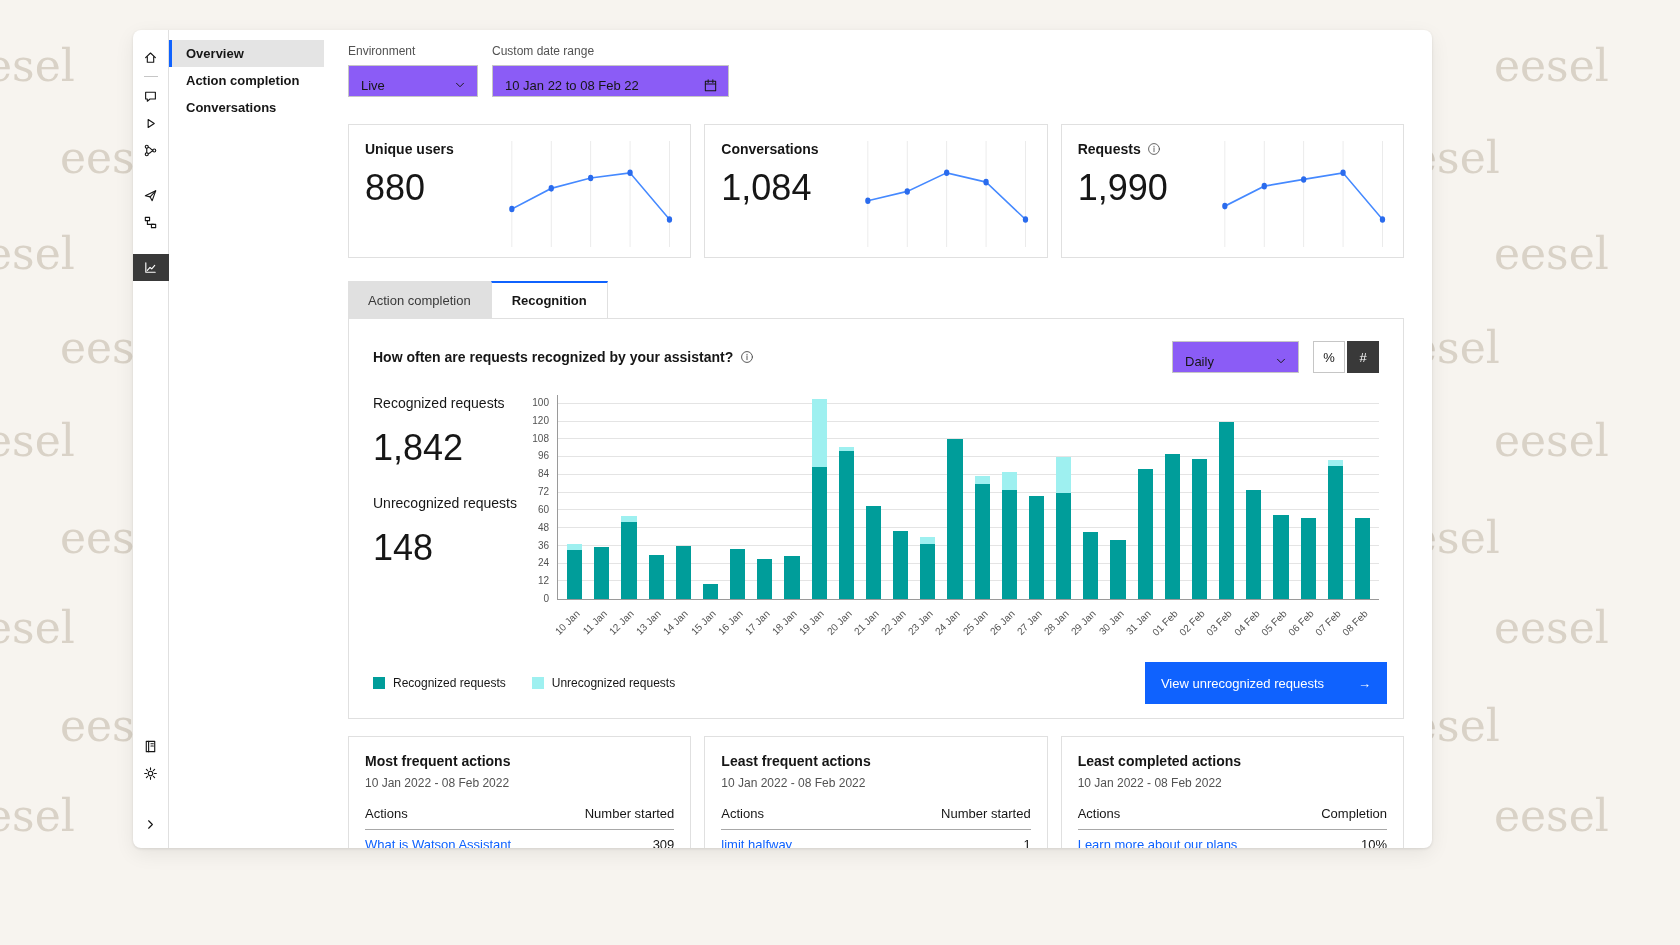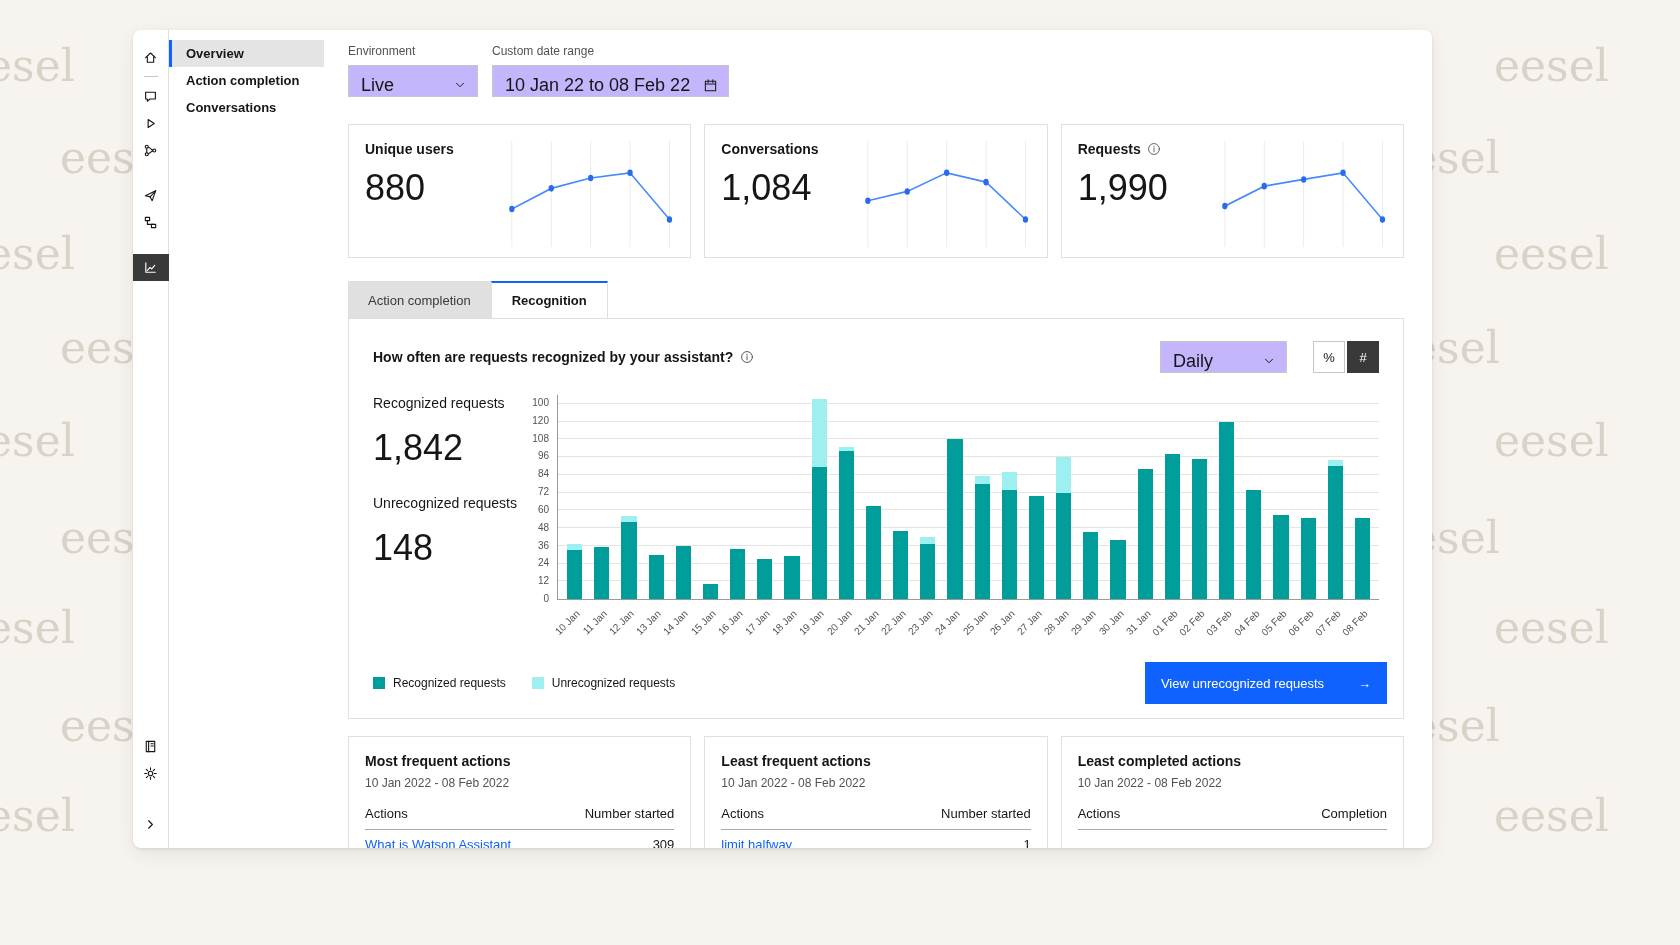--- a/index.html
+++ b/index.html
@@ -33,43 +33,43 @@
   
   .nav { width:155px; flex-shrink:0; padding-top:10px; }
   .nav-item { height:27px; display:flex; align-items:center; padding-left:14px; font-size:13px; font-weight:600; color:#161616; cursor:pointer; border-left:3px solid transparent; }
   .nav-item.active { background:#e4e4e4; border-left-color:#0f62fe; font-weight:700; }
   
   .main { flex:1; min-width:0; padding:14px 28px 0 24px; display:flex; flex-direction:column; }
   
   .filters { display:flex; gap:14px; }
   .filter-label { font-size:12px; color:#525252; margin-bottom:7px; }
   .select, .date-input {
-    height:32px; background:#c4b5fd; border:1px solid #c6c6c6;
+    height:32px; background:#8b5cf6; border:1px solid #c6c6c6;
     display:flex; align-items:center; justify-content:space-between;
-    padding:8px 10px 0 12px; font-size:18px; color:#161616; cursor:pointer;
+    padding:8px 10px 0 12px; font-size:13px; color:#161616; cursor:pointer;
   }
   .icon-slot { display:flex; align-items:center; color:#161616; }
   
   .metrics { display:flex; gap:13px; margin-top:27px; }
   .metric-card { flex:1; min-width:0; border:1px solid #e0e0e0; background:#fff; height:134px; padding:16px 14px 10px 16px; display:flex; }
   .metric-left { width:140px; flex-shrink:0; }
   .metric-title { font-size:14px; font-weight:700; display:flex; align-items:center; gap:6px; }
   .metric-value { font-size:36px; font-weight:300; margin-top:10px; }
   .metric-spark { flex:1; min-width:0; }
   .info-icon { color:#525252; display:flex; align-items:center; cursor:pointer; }
   
   .tabs { display:flex; margin-top:23px; position:relative; z-index:2; }
   .tab { height:37px; padding:0 20px; display:flex; align-items:center; font-size:13px; color:#393939; background:#e0e0e0; cursor:pointer; border-top:2px solid transparent; }
   .tab.active { background:#fff; border-top:2px solid #0f62fe; border-left:1px solid #e0e0e0; border-right:1px solid #e0e0e0; font-weight:700; color:#161616; margin-bottom:-1px; }
   
   .recog-panel { border:1px solid #e0e0e0; background:#fff; padding:22px 16px 14px 16px; position:relative; z-index:1; }
   .recog-header { display:flex; align-items:center; padding:0 8px; }
   .recog-question { font-size:14px; font-weight:700; display:flex; align-items:center; gap:7px; }
   .recog-controls { margin-left:auto; display:flex; align-items:center; gap:2px; }
-  .interval-select { width:127px; margin-right:24px; }
+  .interval-select { width:127px; margin-right:12px; }
   .icon-btn { width:32px; height:32px; border:1px solid #c6c6c6; background:#fff; display:flex; align-items:center; justify-content:center; font-size:13px; color:#161616; cursor:pointer; font-family:inherit; }
   .icon-btn.dark { background:#393939; border-color:#393939; color:#fff; }
   .recog-body { display:flex; margin-top:22px; padding:0 8px; }
   .recog-stats { width:150px; flex-shrink:0; }
   .stat-label { font-size:14px; color:#161616; }
   .stat-value { font-size:36px; font-weight:300; margin:16px 0 26px; }
   .chart-wrap { flex:1; min-width:0; display:flex; }
   .y-axis { width:34px; flex-shrink:0; position:relative; height:205px; }
   .y-tick { position:absolute; right:8px; font-size:10px; color:#525252; }
   .plot-col { flex:1; min-width:0; }
@@ -602,17 +602,21 @@
             <span class="ac-val">1</span>
           </div>
         </div>
         <div class="action-card">
           <div class="ac-title">Least completed actions</div>
           <div class="ac-date">10 Jan 2022 - 08 Feb 2022</div>
           <div class="ac-head">
             <span>Actions</span>
             <span>Completion</span>
           </div>
+          <div class="ac-row">
+            <span class="ac-link">Learn more about our plans</span>
+            <span class="ac-val">10%</span>
+          </div>
         </div>
       </div>
 
   </div>
 </div>
 
 </body></html>

